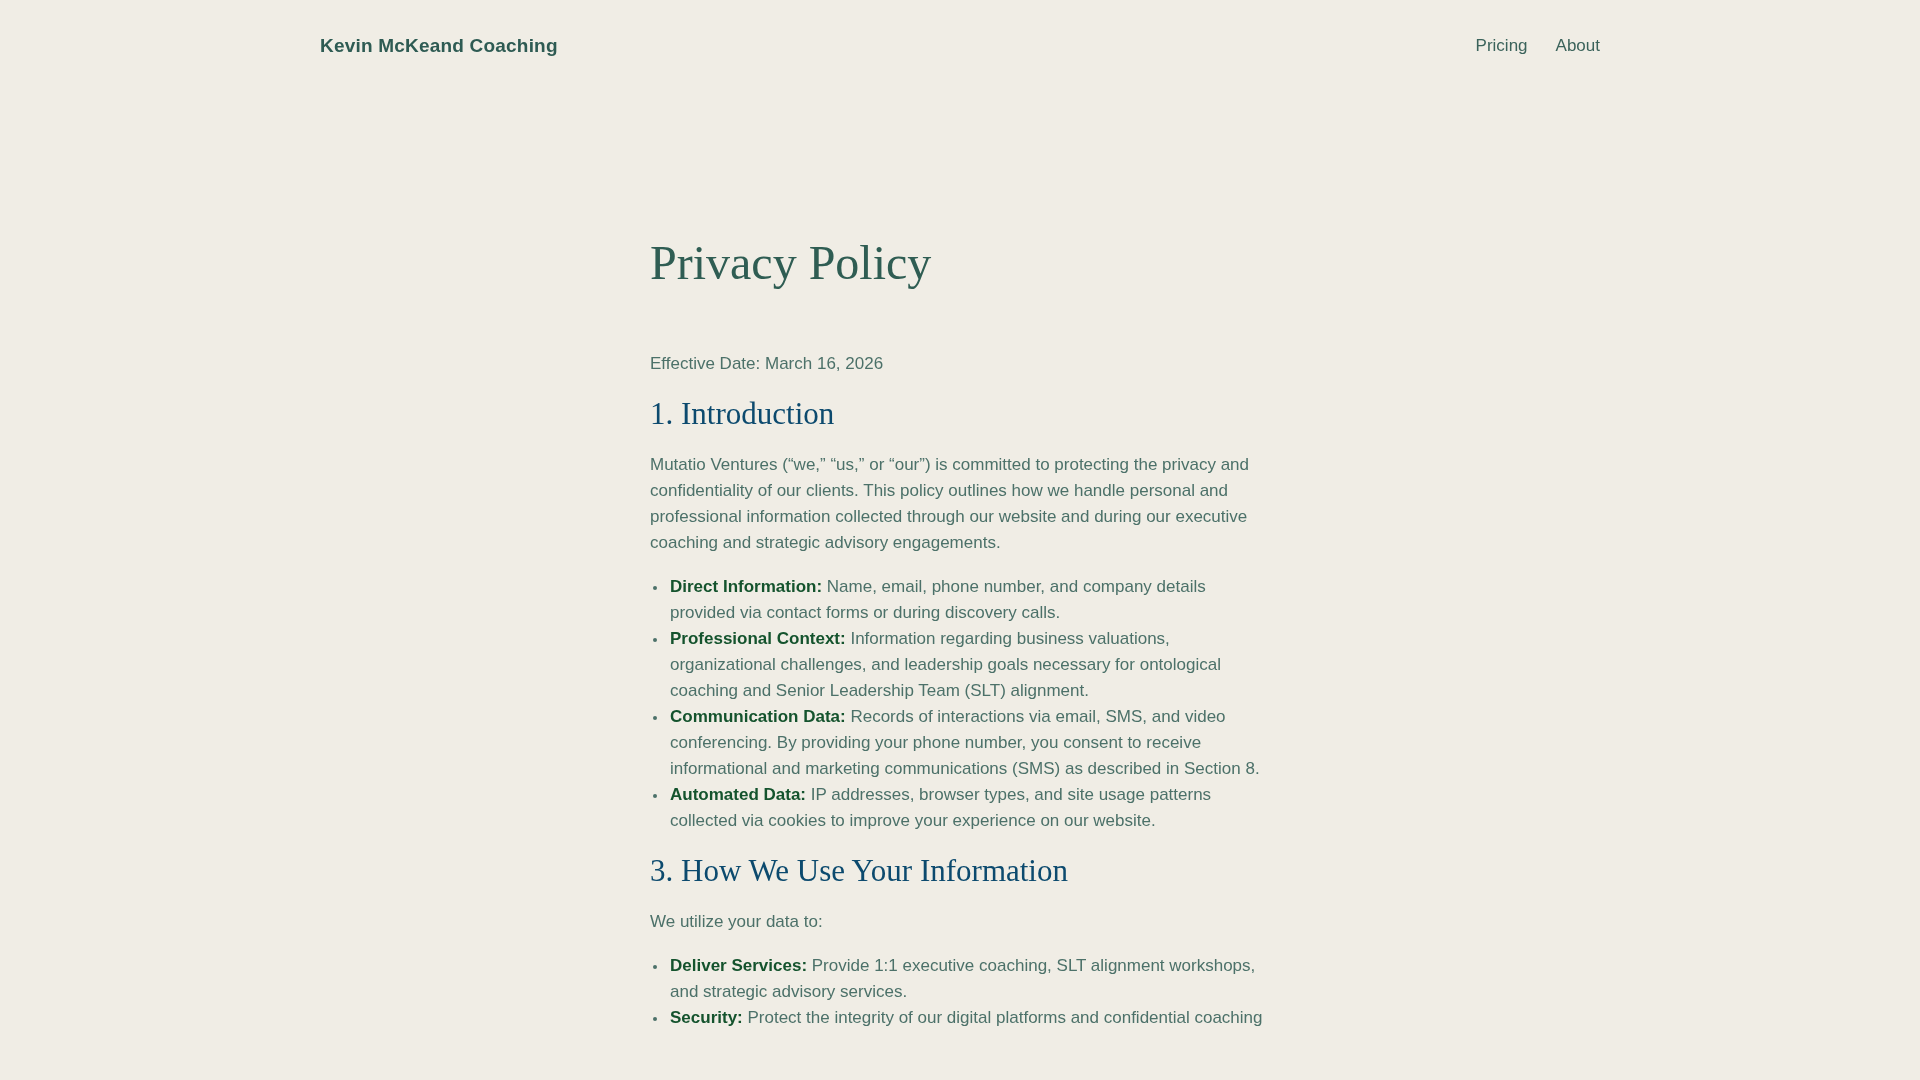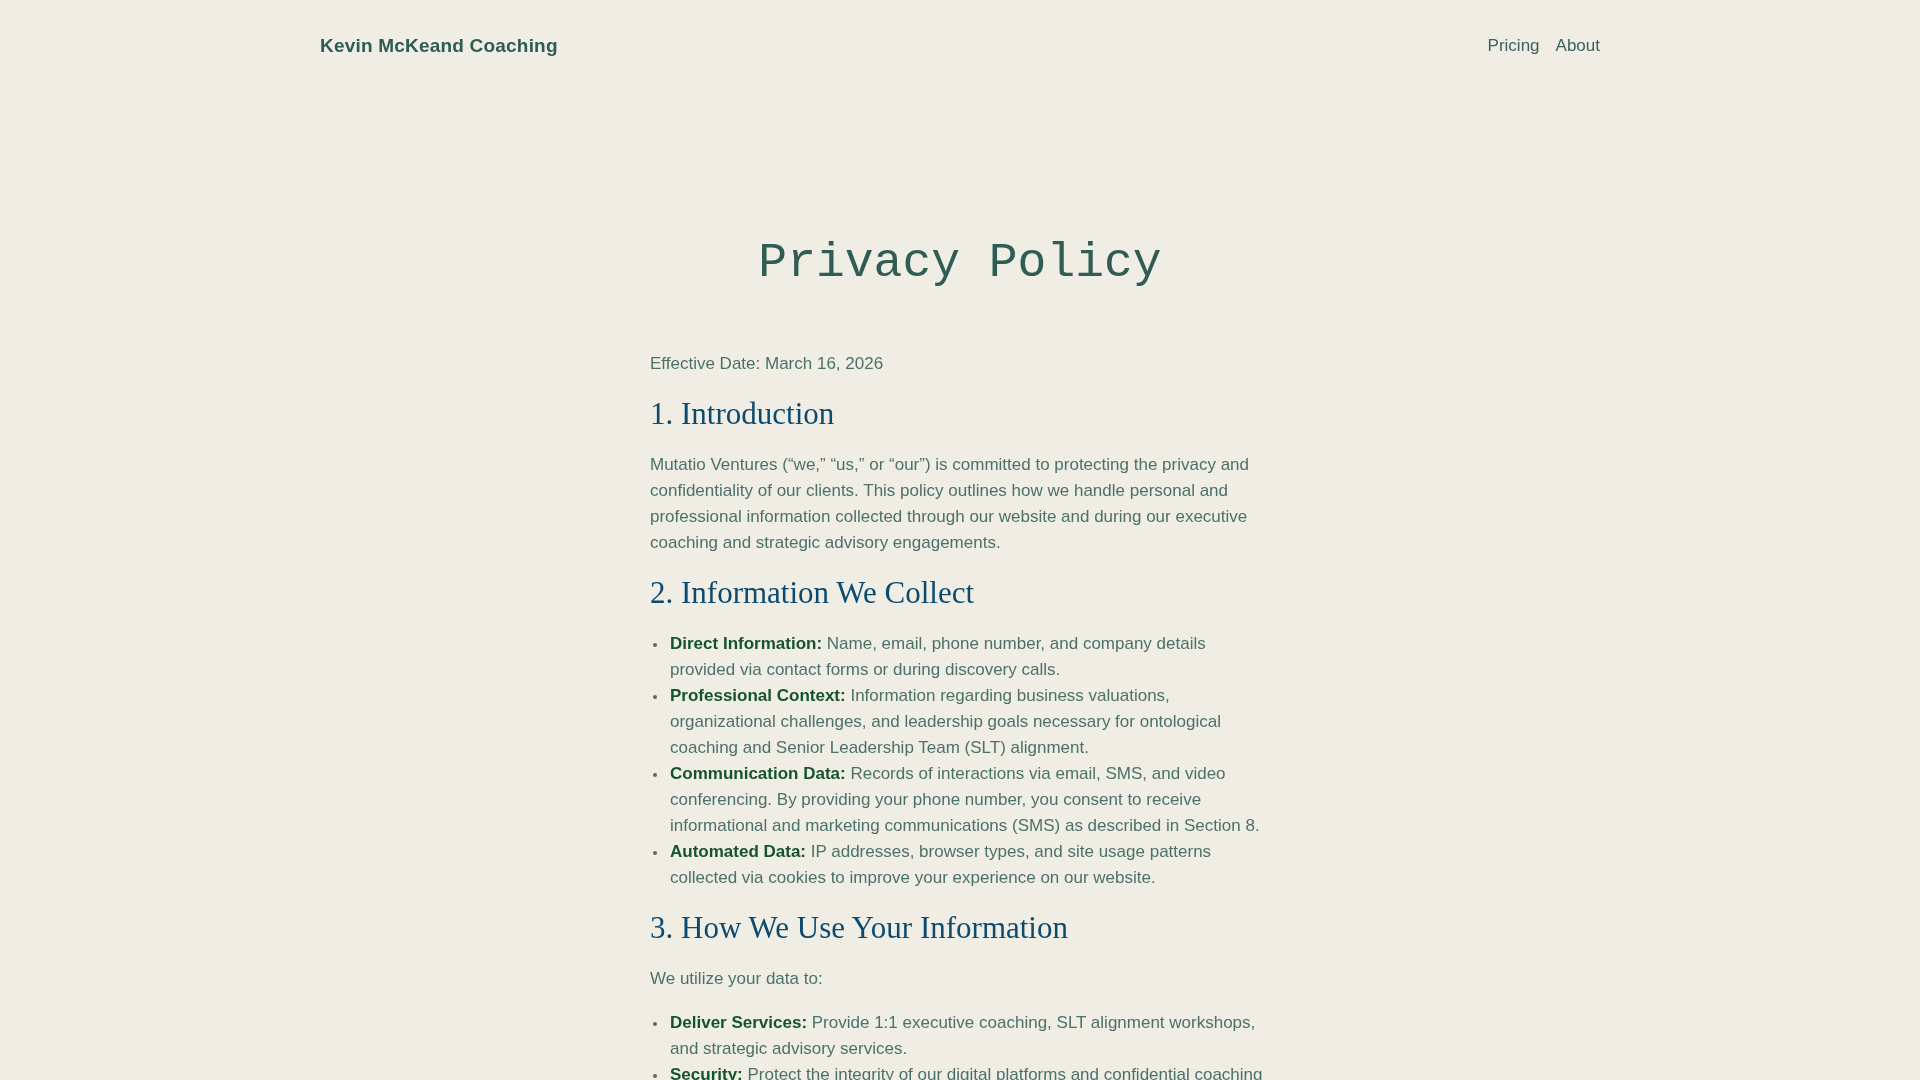--- a/index.html
+++ b/index.html
@@ -26,41 +26,40 @@
     font-size: 19px;
     font-weight: bold;
     color: #2e5b53;
     text-decoration: none;
     letter-spacing: 0.2px;
     cursor: pointer;
   }
   .main-nav {
     display: flex;
     align-items: flex-start;
-    gap: 16px;
+    gap: 28px;
   }
   .nav-link {
     font-size: 17px;
     color: #3b635b;
     text-decoration: none;
     cursor: pointer;
   }
 
   
   .article {
     width: 620px;
     margin: 0 auto;
     padding-top: 140px;
   }
   .page-title {
-    font-family: Liberation Mono, monospace;
+    font-family: Liberation Serif, serif;
     font-weight: normal;
     font-size: 48px;
     line-height: 1.3;
-    text-align: center;
     color: #2f5d53;
     margin-bottom: 56px;
   }
   .dates {
     font-size: 17px;
     line-height: 27px;
   }
   .section-heading {
     font-family: Liberation Serif, serif;
     font-weight: normal;
@@ -105,21 +104,20 @@
   <h1 class="page-title">Privacy Policy</h1>
 
   <div class="dates">
     <div>Effective Date: March 16, 2026</div>
   </div>
 
   <h2 class="section-heading">1. Introduction</h2>
 
   <p>Mutatio Ventures (“we,” “us,” or “our”) is committed to protecting the privacy and confidentiality of our clients. This policy outlines how we handle personal and professional information collected through our website and during our executive coaching and strategic advisory engagements.</p>
 
-  <h2 class="section-heading">2. Information We Collect</h2>
 
   <ul>
     <li>
       <span class="bullet-lead">Direct Information:</span>
       <span>Name, email, phone number, and company details provided via contact forms or during discovery calls.</span>
     </li>
     <li>
       <span class="bullet-lead">Professional Context:</span>
       <span>Information regarding business valuations, organizational challenges, and leadership goals necessary for ontological coaching and Senior Leadership Team (SLT) alignment.</span>
     </li>

